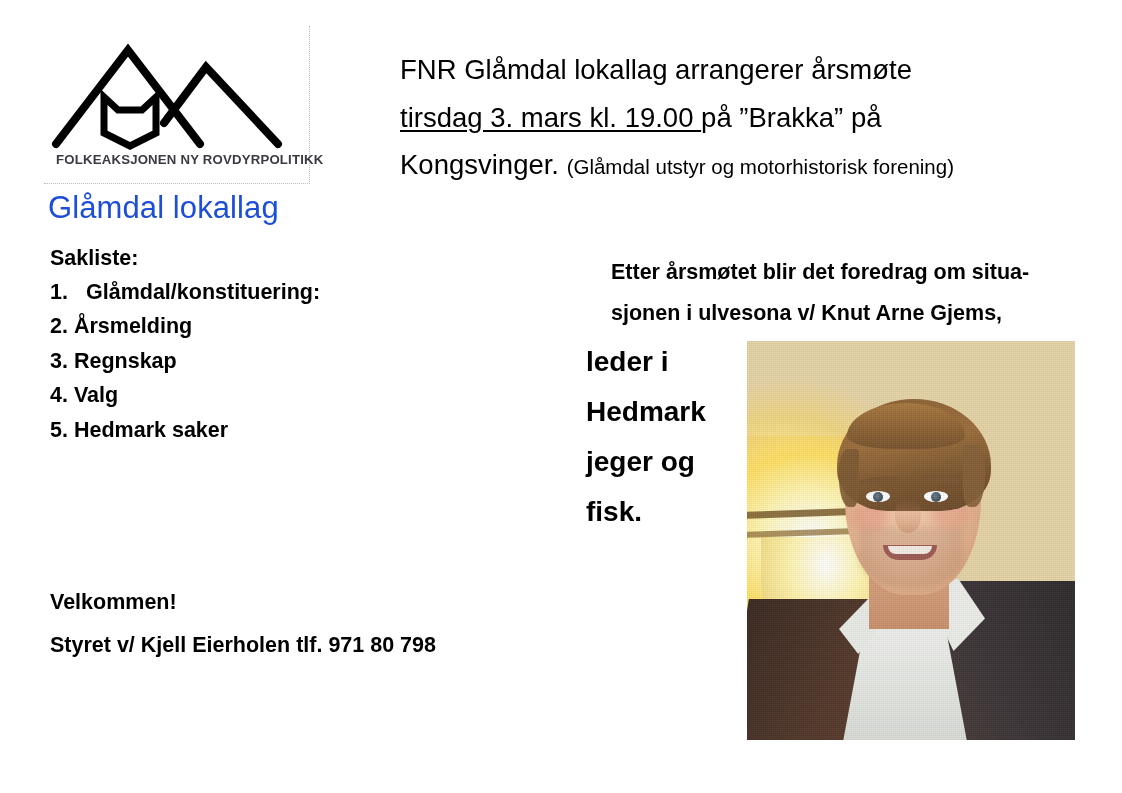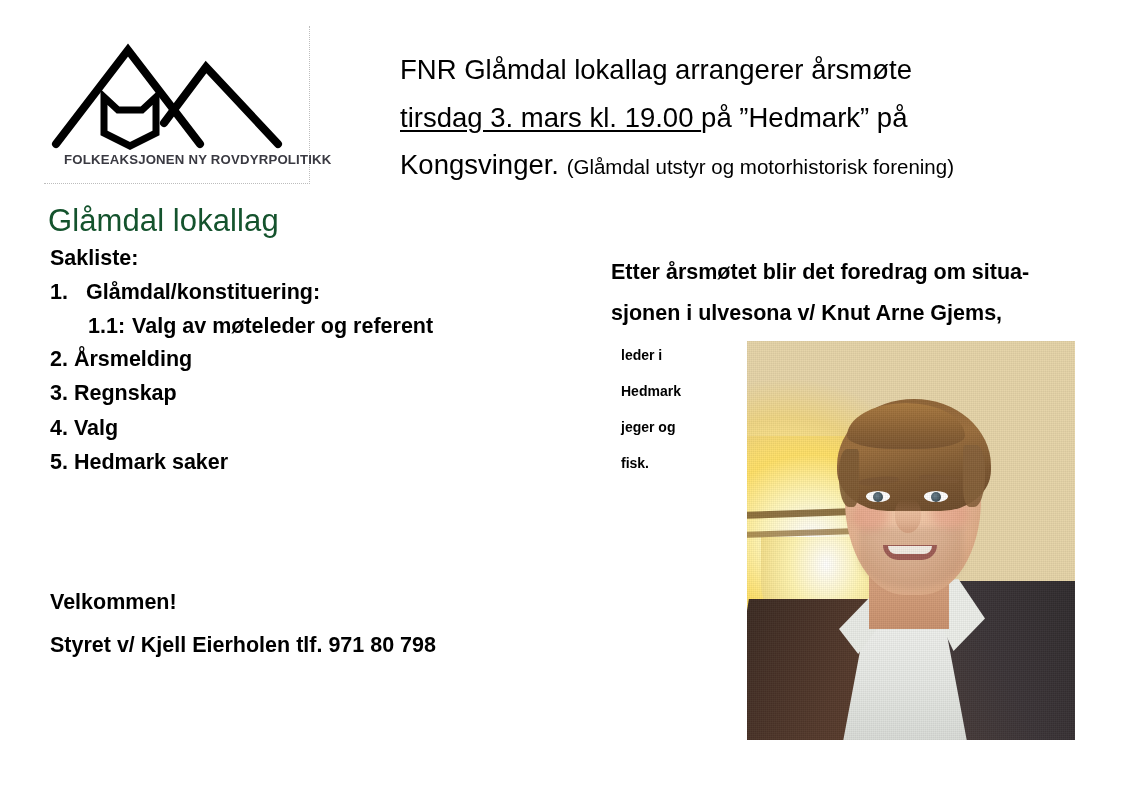--- a/index.html
+++ b/index.html
@@ -29,37 +29,37 @@
   }
   #logo-mark {
     position: absolute;
     left: 6px;
     top: 2px;
     width: 248px;
     height: 122px;
   }
   #logo-tagline {
     position: absolute;
-    left: 20px;
+    left: 12px;
     top: 126px;
     width: 262px;
     font-size: 13.2px;
     font-weight: 700;
     letter-spacing: 0.2px;
     color: #3a3a42;
     white-space: nowrap;
   }
   #org-subtitle {
     position: absolute;
     left: 48px;
-    top: 203px;
+    top: 190px;
     font-size: 31px;
     font-weight: 400;
     letter-spacing: 0.1px;
-    color: #14532d;
+    color: #1d4ed8;
     white-space: nowrap;
   }
 
   
   #headline {
     position: absolute;
     left: 400px;
     top: 56px;
     width: 690px;
   }
@@ -137,25 +137,25 @@
     font-weight: 700;
     font-size: 21.5px;
   }
   #speaker-text .wide {
     line-height: 1.0;
     margin-bottom: 19px;
     white-space: nowrap;
   }
   #speaker-narrow {
     position: absolute;
-    left: 621px;
+    left: 586px;
     top: 348px;
     width: 125px;
     font-weight: 700;
-    font-size: 14px;
+    font-size: 28px;
   }
   #speaker-narrow div {
     line-height: 1.0;
     margin-bottom: 22px;
     white-space: nowrap;
   }
 
   
   #speaker-photo {
     position: absolute;
@@ -339,36 +339,32 @@
     <path d="M54 69 L54 105 L80 118 L106 105 L106 69 L92 82 L68 82 Z" fill="none" stroke="#000000" stroke-width="7" stroke-linejoin="miter"></path>
   </svg>
 
   <div id="logo-tagline">FOLKEAKSJONEN NY ROVDYRPOLITIKK</div>
 </div>
 
 <div id="org-subtitle">Glåmdal lokallag</div>
 
 <div id="headline">
   <div class="headline-line">FNR Glåmdal lokallag arrangerer årsmøte</div>
-  <div class="headline-line"><span class="hl-underline">tirsdag 3. mars kl. 19.00 </span><span>på ”Hedmark” på</span></div>
+  <div class="headline-line"><span class="hl-underline">tirsdag 3. mars kl. 19.00 </span><span>på ”Brakka” på</span></div>
   <div class="headline-line"><span>Kongsvinger.</span> <span class="hl-small">(Glåmdal utstyr og motorhistorisk forening)</span></div>
 </div>
 
 <div id="agenda">
   <div id="agenda-heading">Sakliste:</div>
 
   <div class="agenda-row">
     <span class="agenda-num">1.</span>
     <span>Glåmdal/konstituering:</span>
   </div>
 
-  <div class="agenda-row sub">
-    <span class="agenda-num">1.1:</span>
-    <span>Valg av møteleder og referent</span>
-  </div>
 
 
   <div class="agenda-row plain">
     <span class="agenda-num">2.</span>
     <span>Årsmelding</span>
   </div>
 
   <div class="agenda-row plain">
     <span class="agenda-num">3.</span>
     <span>Regnskap</span>

